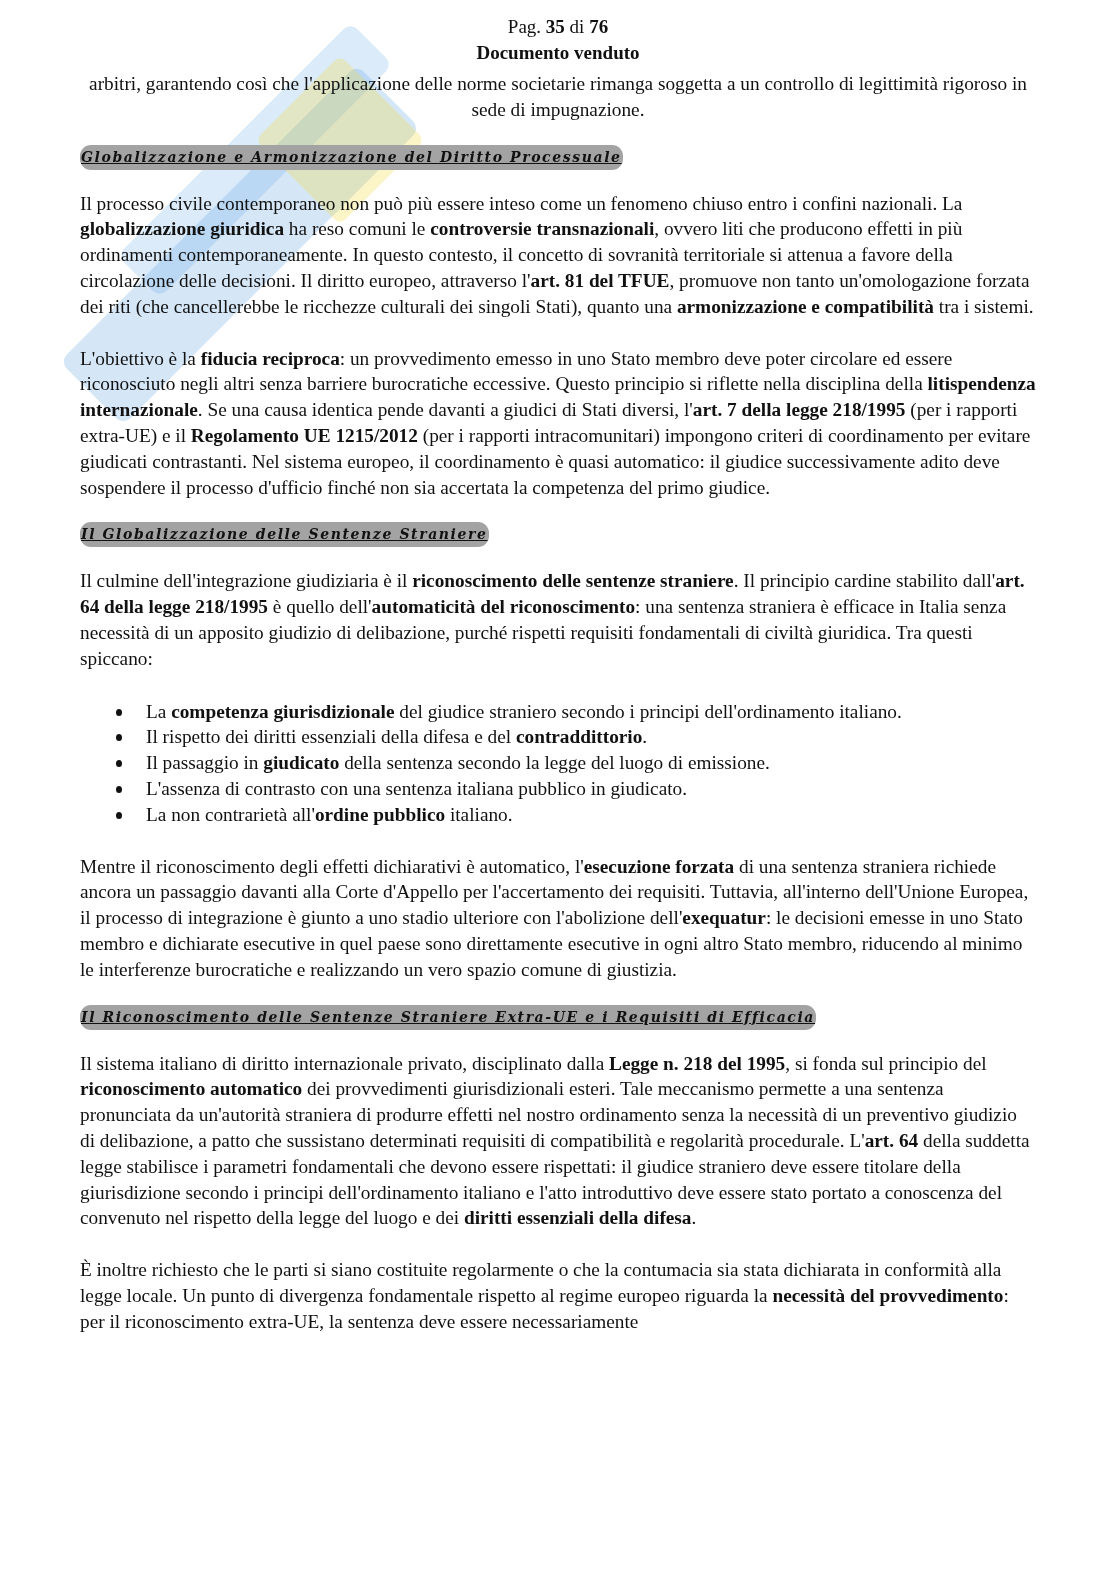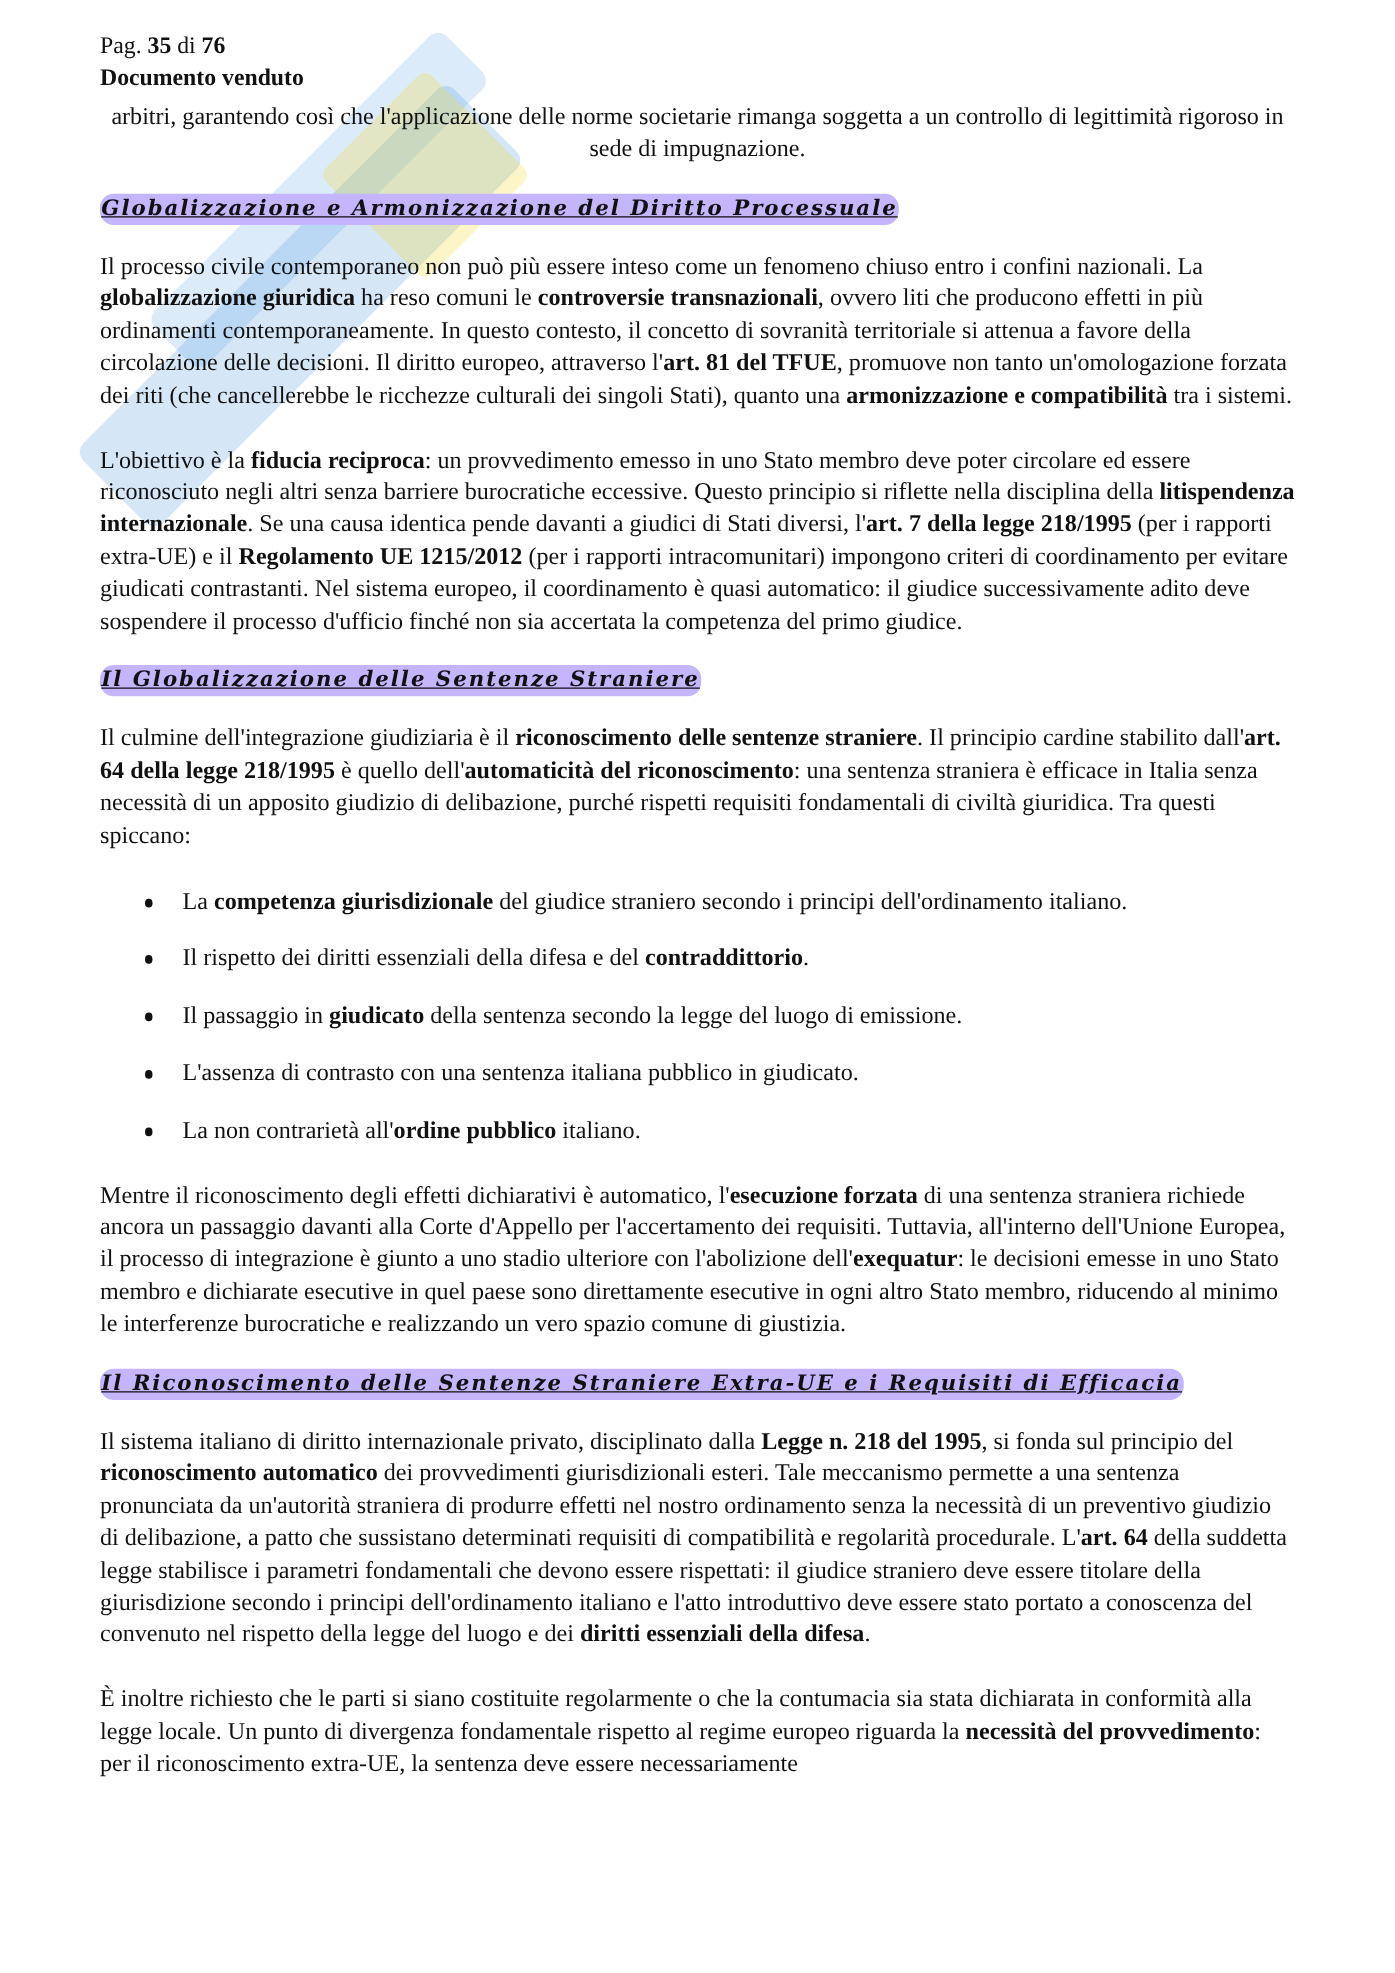--- a/index.html
+++ b/index.html
@@ -47,59 +47,58 @@
       background: #f4dc3a;
       border-radius: 8px;
       opacity: 0.28;
     }
     .page {
       position: relative;
       z-index: 1;
       padding: 0 80px 0 80px;
     }
     .page-header {
-      text-align: left;
-      padding-top: 24px;
+      text-align: center;
+      padding-top: 14px;
       font-size: 19px;
       line-height: 26px;
     }
     .page-header .bold { font-weight: bold; }
     p, li {
       font-size: 19.3px;
       line-height: 25.8px;
       margin: 0;
     }
     p { margin: 0; }
     b { font-weight: bold; }
     .p-top { margin-top: 3px; }
     .heading {
       display: inline-block;
       margin-top: 22px;
-      background: #c4b5fd;
+      background: #a3a3a3;
       padding: 0 1px;
       font-family: "DejaVu Serif", serif;
       font-weight: bold;
       font-style: italic;
       text-decoration: underline;
-      font-size: 17px;
+      font-size: 14px;
       letter-spacing: 1.6px;
       line-height: 25px;
       color: #111;
       border-radius: 11px;
     }
     .gap-after-heading { margin-top: 21px; }
     .gap { margin-top: 26px; font-family: Liberation Serif, serif; }
     ul.bullets {
       margin: 27px 0 0 0;
       padding: 0 0 0 66px;
       list-style: none;
     }
     ul.bullets li {
       position: relative;
-      margin-top: 20px;
     }
     ul.bullets li::before {
       content: "";
       position: absolute;
       left: -30px;
       top: 10px;
       width: 6px;
       height: 7px;
       border-radius: 50%;
       background: #111;

